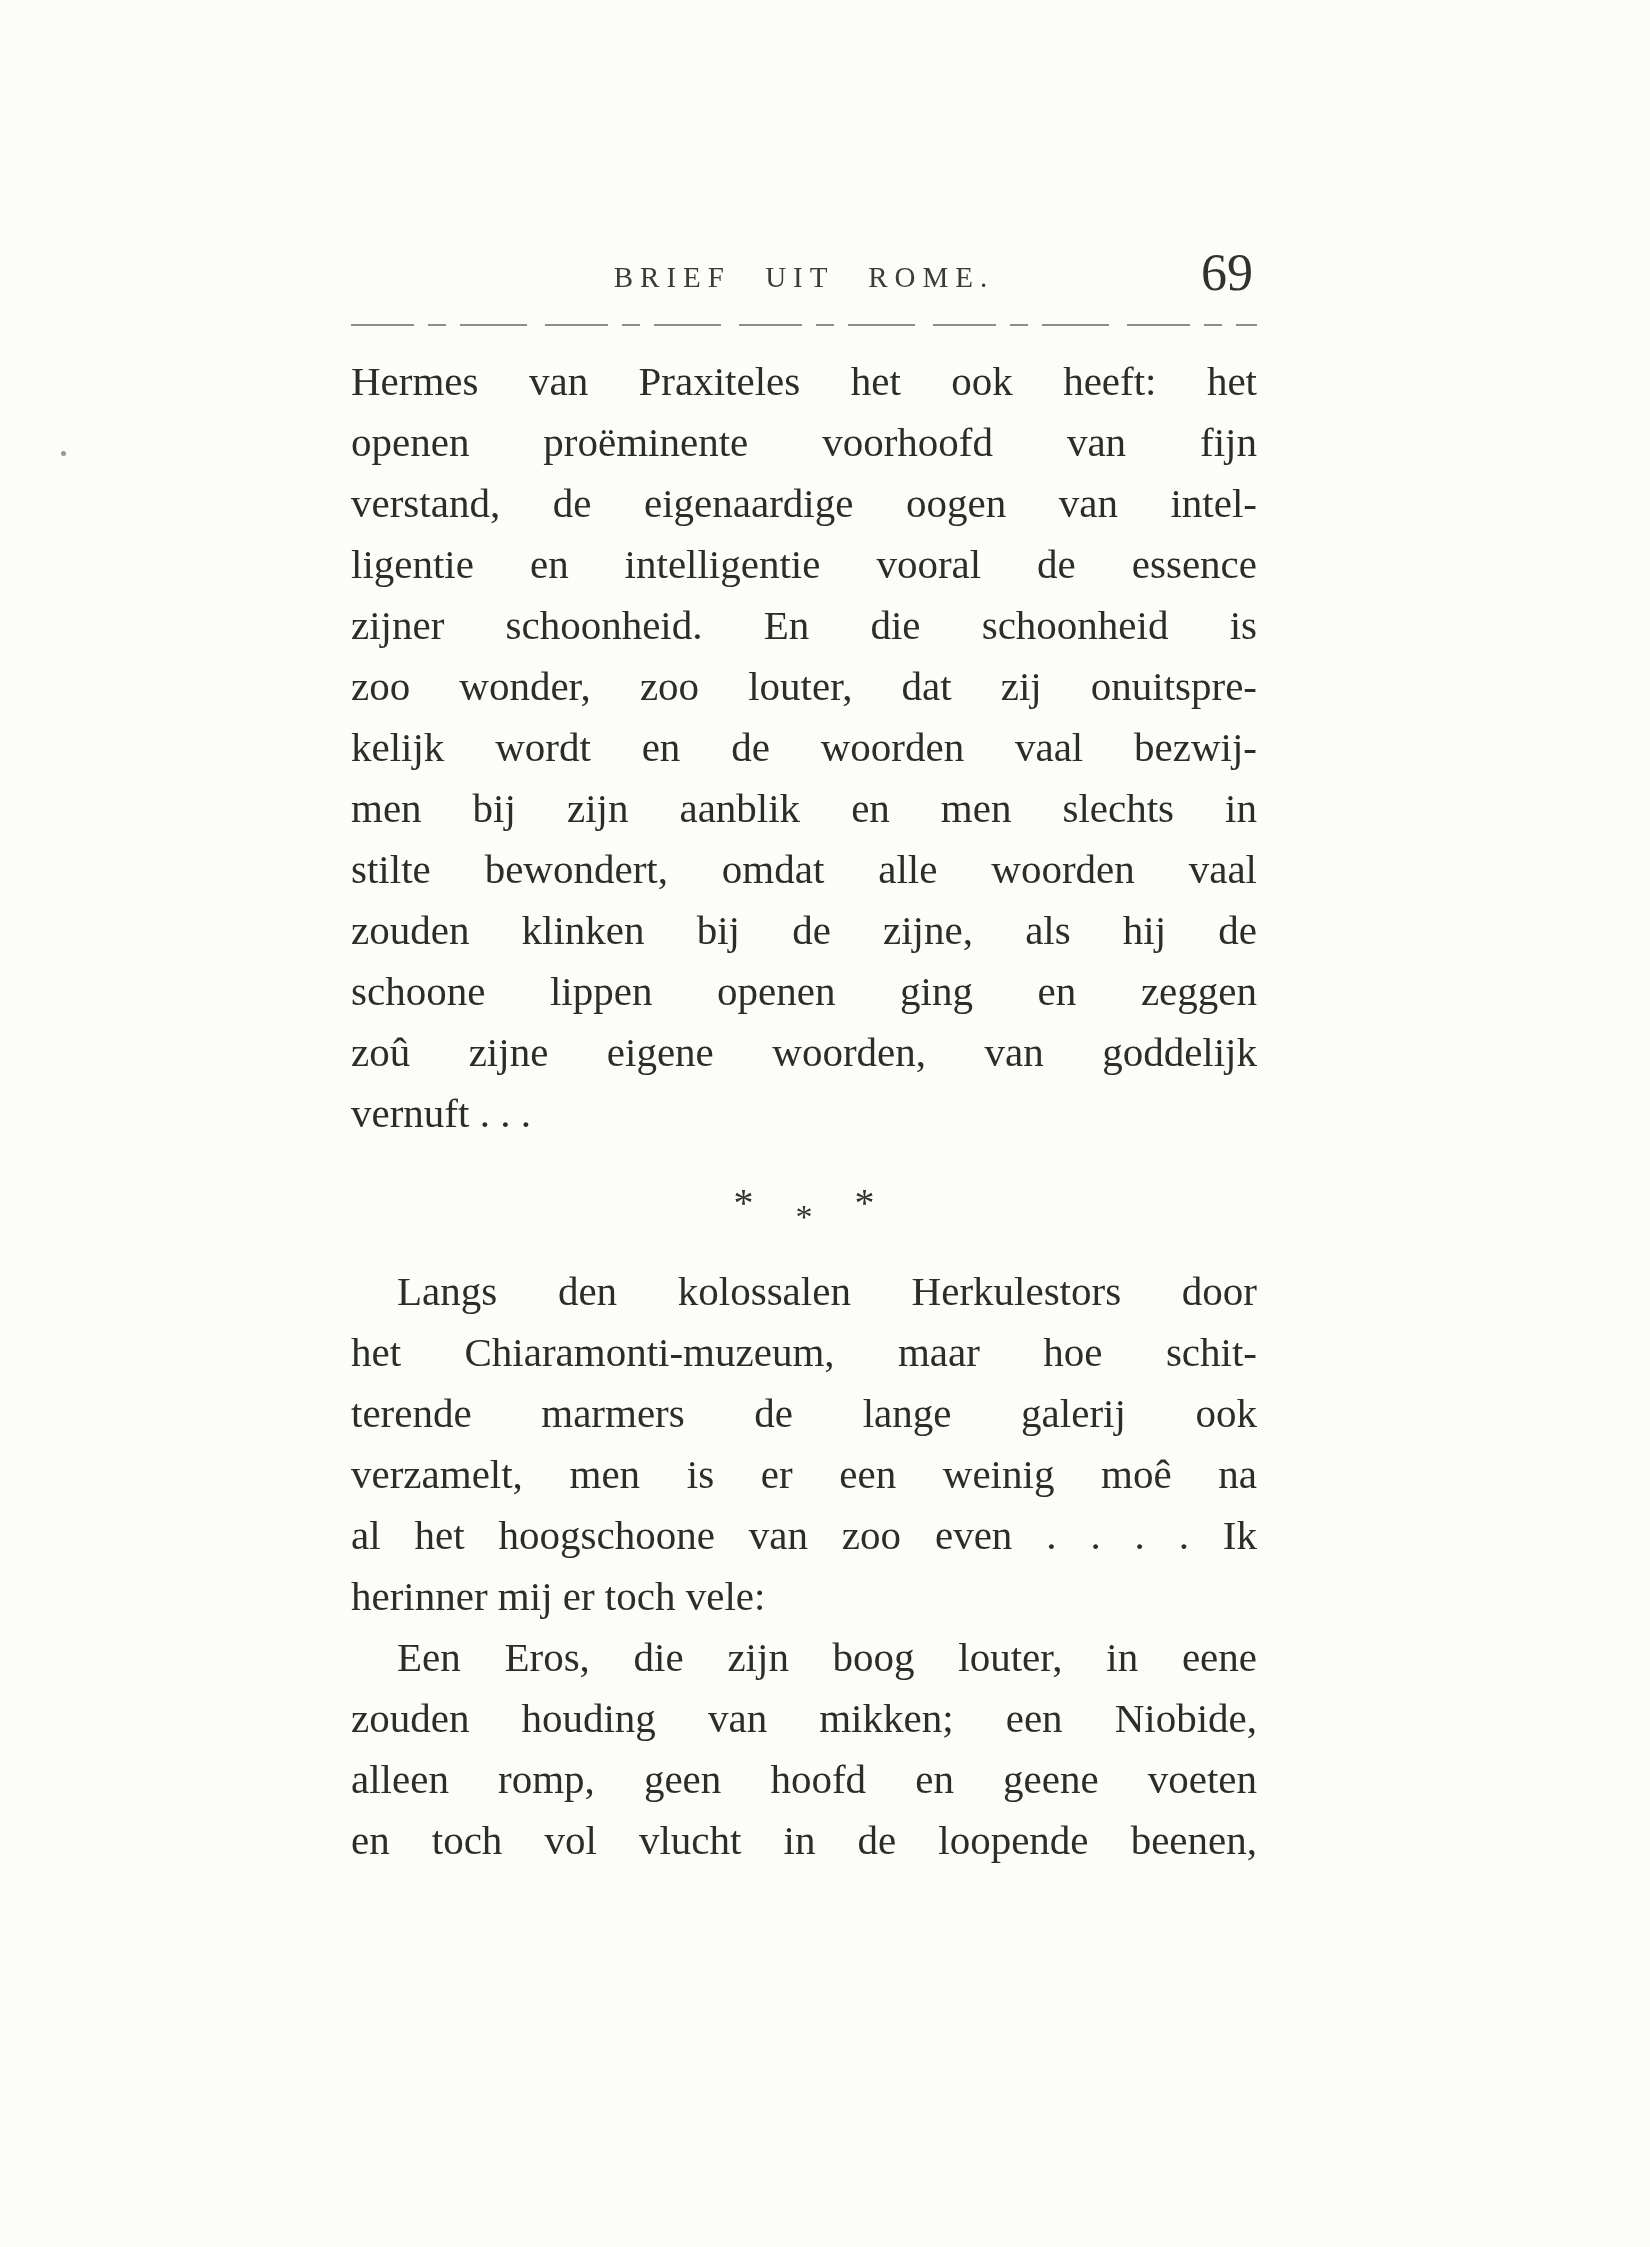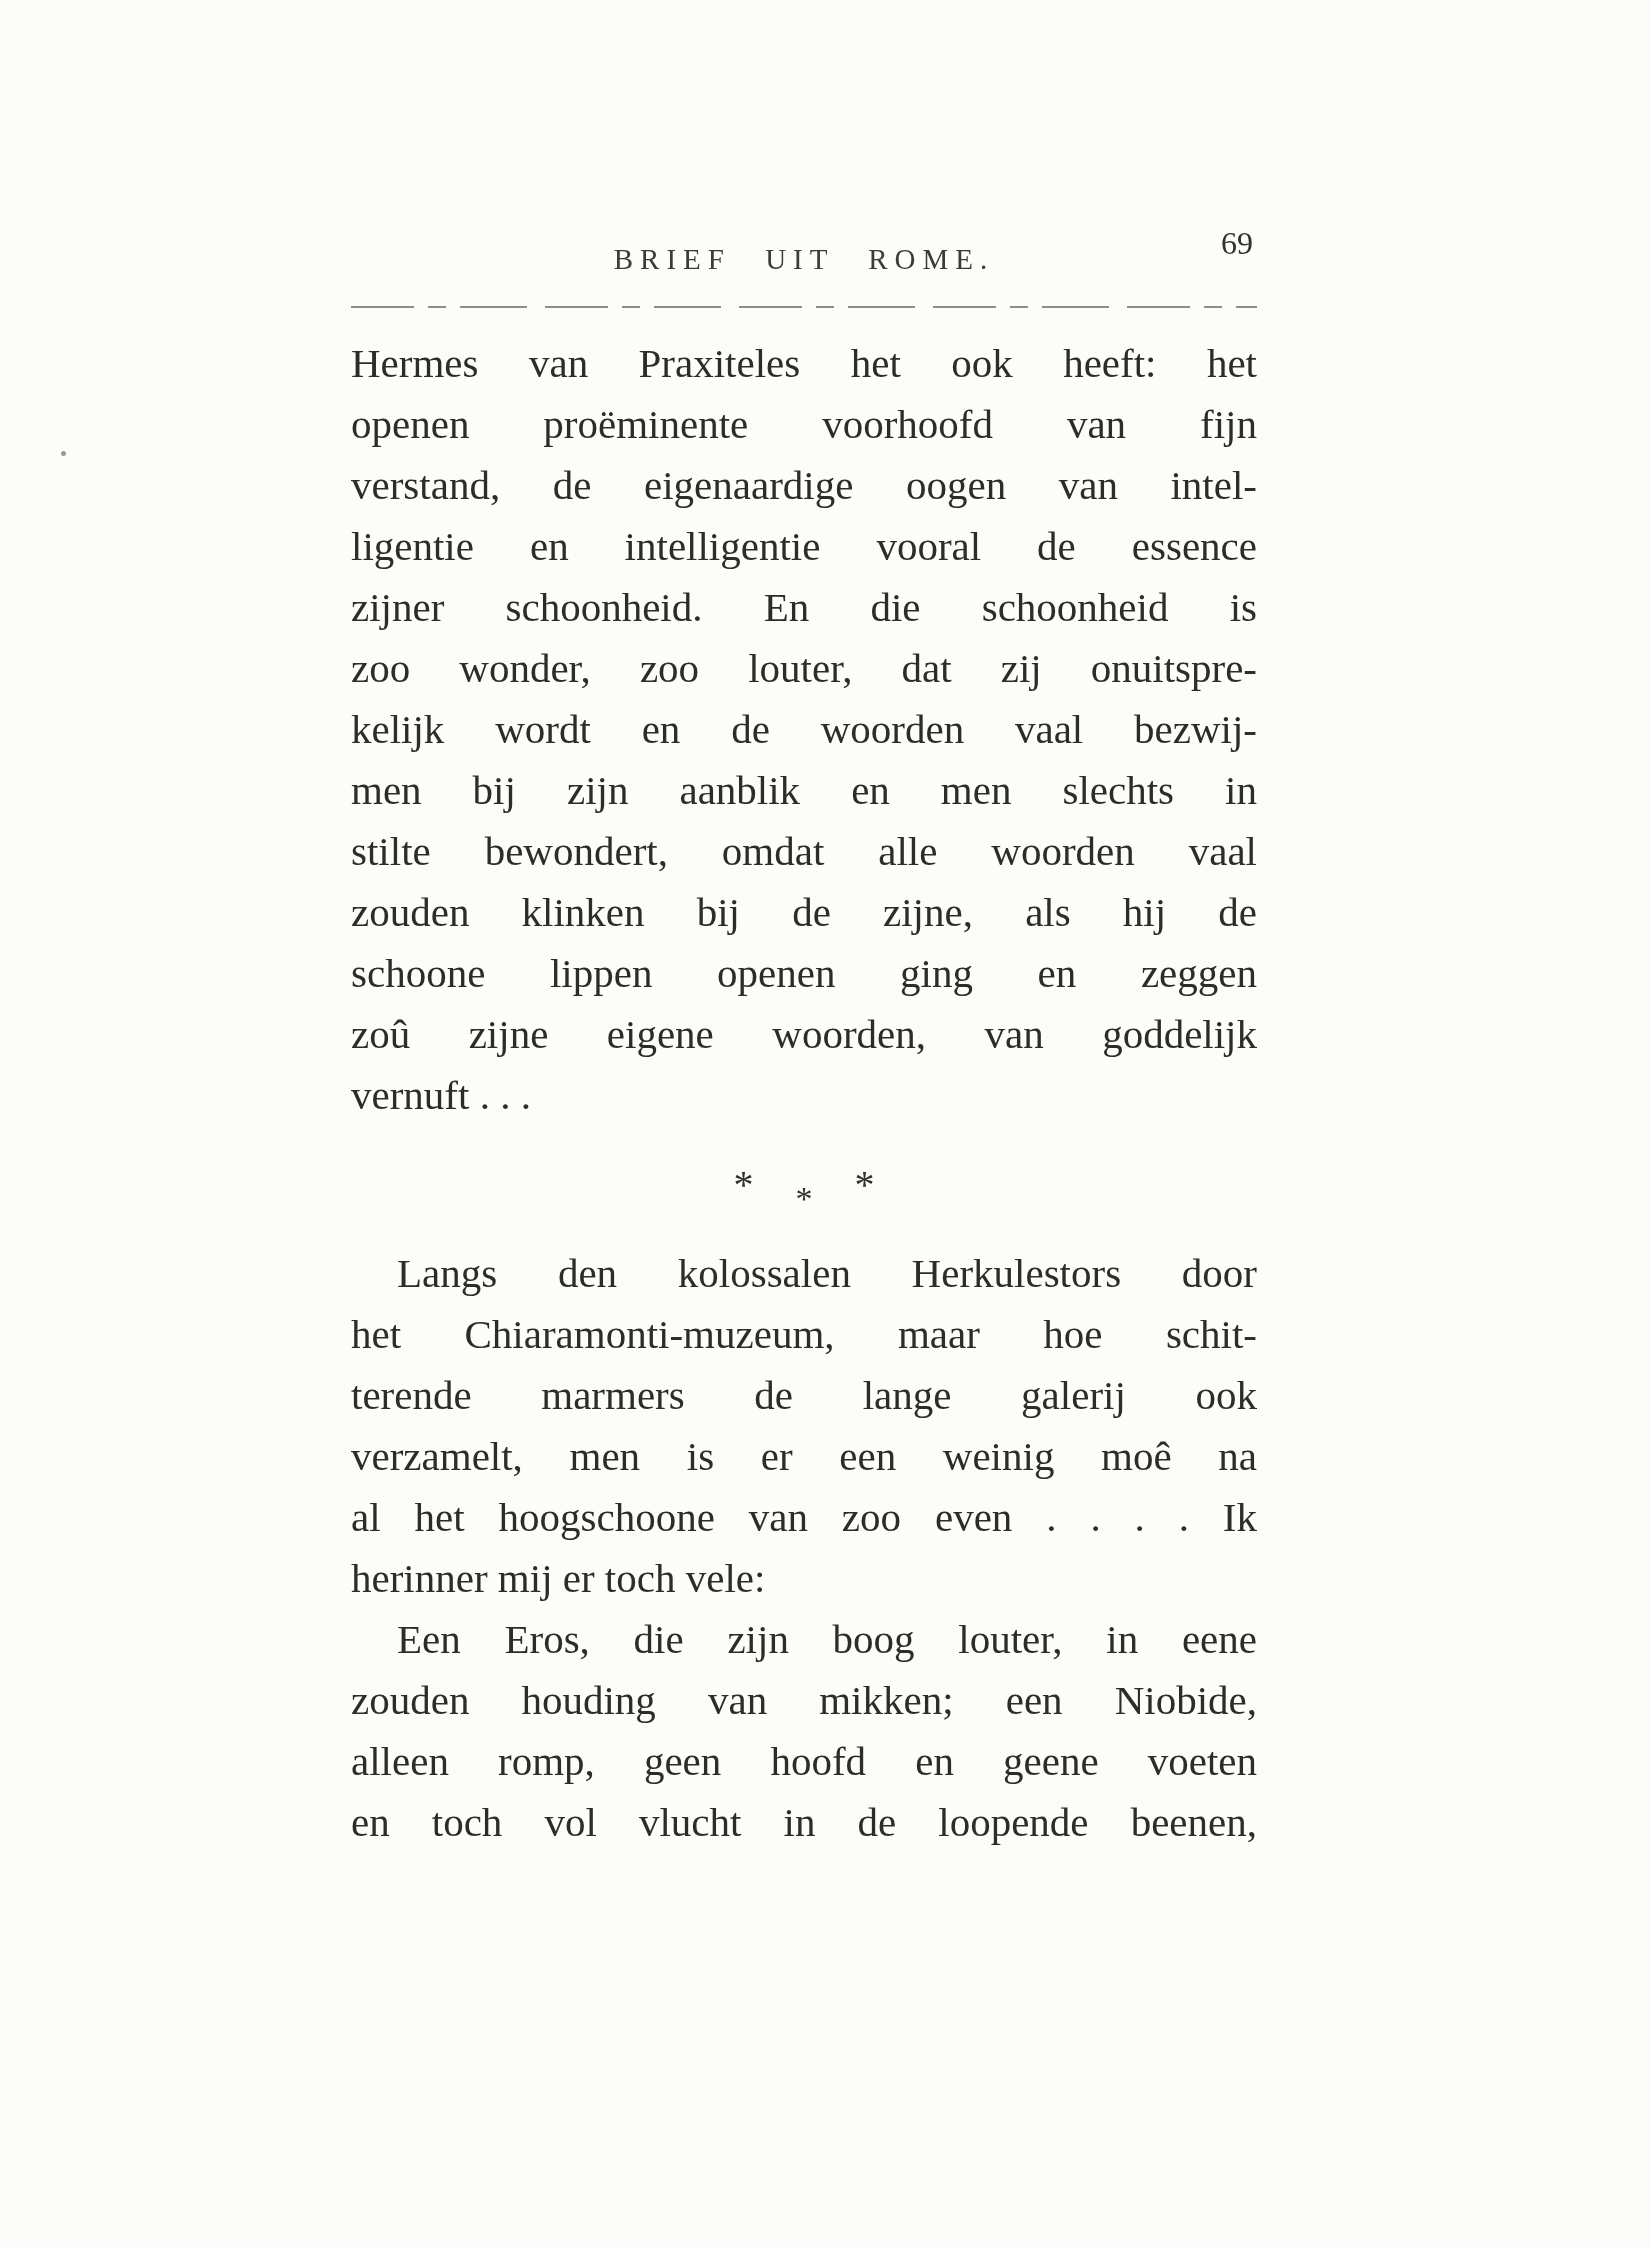--- a/index.html
+++ b/index.html
@@ -12,21 +12,21 @@
     width: 1650px;
     height: 2247px;
     background: #fcfcfa;
     overflow: hidden;
     font-family: "Liberation Serif", "DejaVu Serif", serif;
     color: #2e2c2a;
   }
   .text-block {
     position: absolute;
     left: 351px;
-    top: 231px;
+    top: 249px;
     width: 906px;
   }
   .running-head {
     position: relative;
     height: 57px;
   }
   .running-head .title {
     position: absolute;
     left: 0;
     right: 0;
@@ -34,21 +34,21 @@
     text-align: center;
     font-size: 29px;
     letter-spacing: 7px;
     word-spacing: 20px;
     color: #3d3b38;
   }
   .running-head .folio {
     position: absolute;
     right: 4px;
     top: -6px;
-    font-size: 32px;
+    font-size: 52px;
     color: #33312e;
   }
   .rule {
     height: 3px;
     margin-top: 18px;
     background:
       repeating-linear-gradient(to right,
         #8f8d89 0px,  #8f8d89 63px,
         transparent 63px, transparent 77px,
         #8f8d89 77px, #8f8d89 95px,

